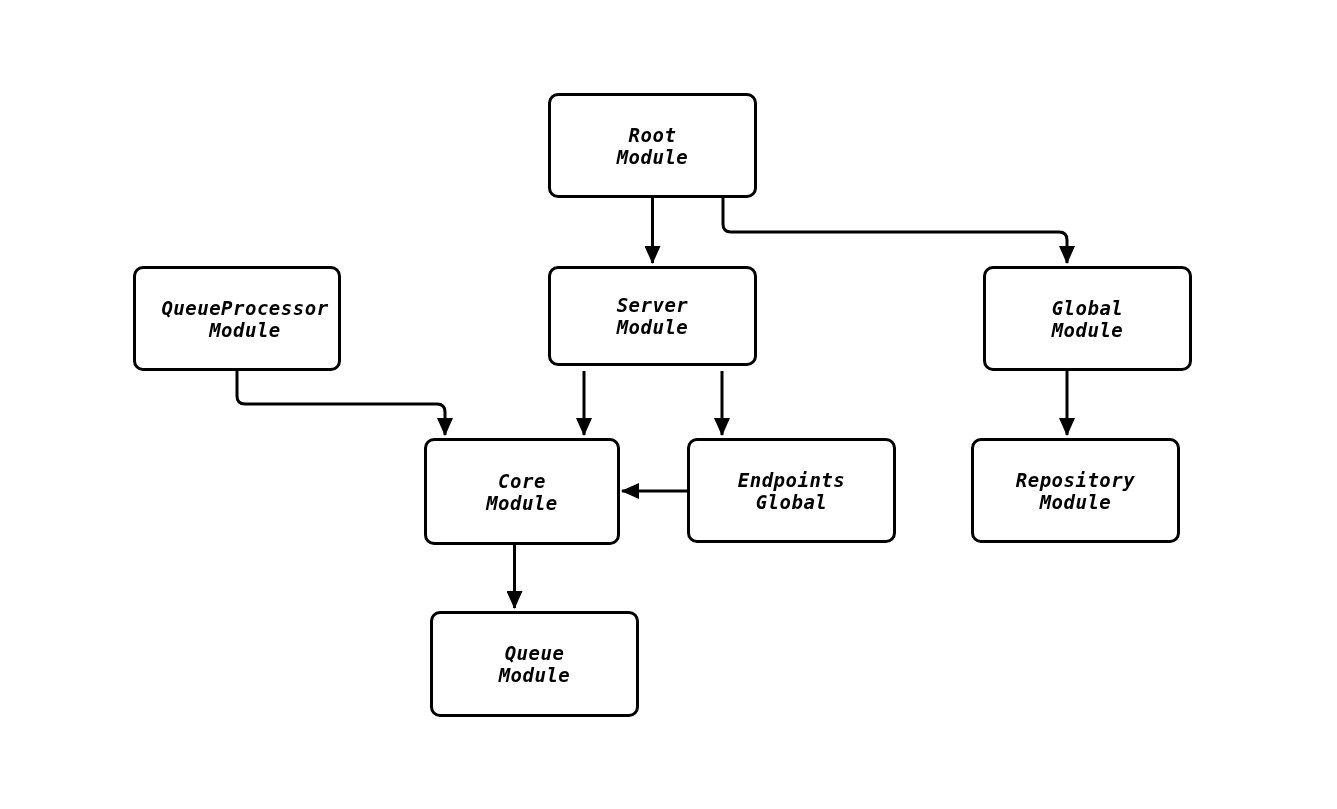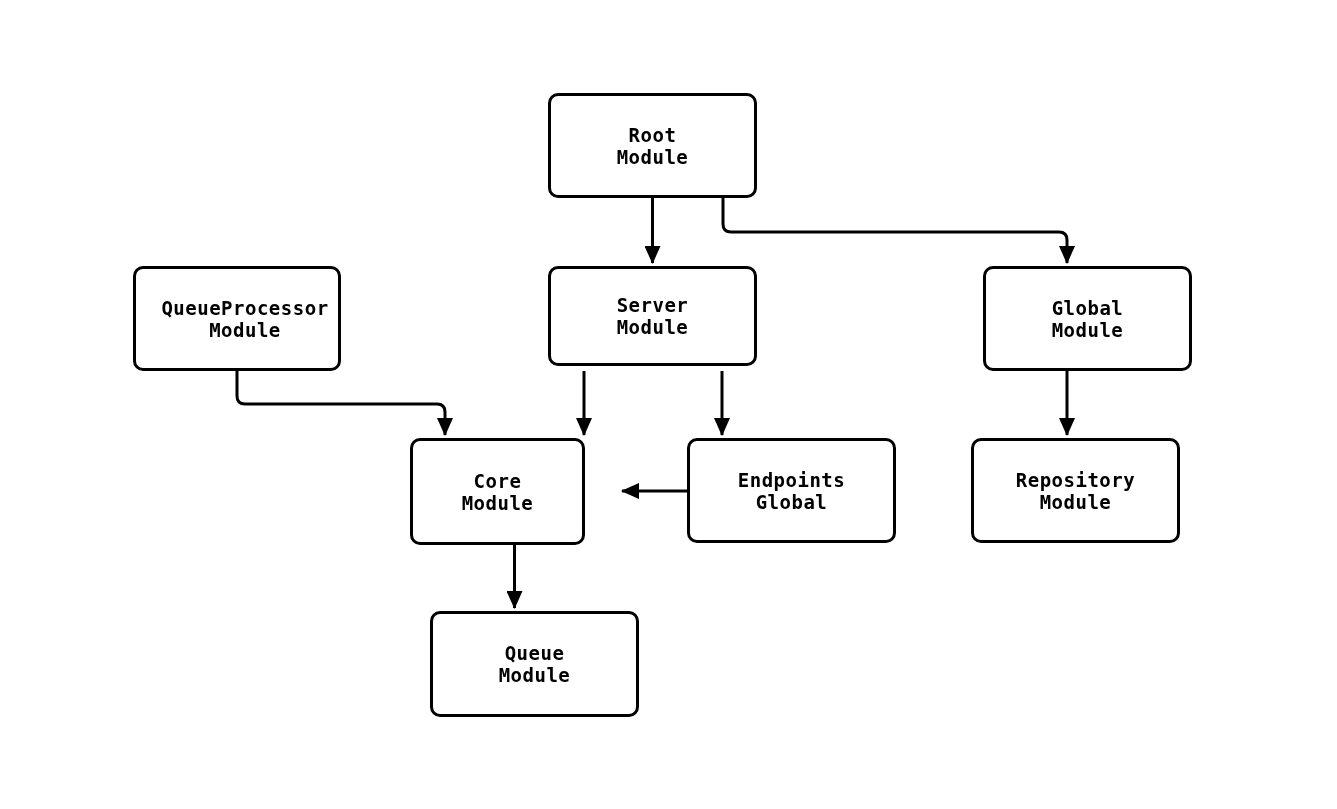--- a/index.html
+++ b/index.html
@@ -24,36 +24,37 @@
   }
   .node {
     position: absolute;
     box-sizing: border-box;
     background: #ffffff;
     border: 3px solid #000000;
     border-radius: 10px;
     display: flex;
     align-items: center;
     justify-content: center;
+    font-style: italic;
   }
   .node-label {
     font-size: 19px;
     line-height: 22px;
     font-weight: bold;
     color: #000000;
     text-align: center;
     white-space: pre-line;
     letter-spacing: 0.5px;
   }
   
   .pos-root        { left: 548px; top:  93px; width: 209px; height: 105px; }
   .pos-queueproc   { left: 133px; top: 266px; width: 208px; height: 105px; padding-left: 16px; }
   .pos-server      { left: 548px; top: 266px; width: 209px; height: 100px; }
   .pos-global      { left: 963px; top: 266px; width: 209px; height: 105px; margin-left: 20px; }
-  .pos-core        { left: 410px; top: 438px; width: 175px; height: 107px; align-items: center; }
+  .pos-core        { left: 424px; top: 438px; width: 196px; height: 107px; align-items: center; }
   .pos-endpoints   { left: 687px; top: 438px; width: 209px; height: 105px; }
   .pos-repository  { left: 963px; top: 438px; width: 209px; height: 105px; margin-left: 8px; }
   .pos-queue       { left: 410px; top: 611px; width: 209px; height: 106px; margin-left: 20px; }
 </style>
 </head>
 <body>
 
 <div class="canvas">
 
   <svg class="edges-layer" width="1337" height="809" viewBox="0 0 1337 809" xmlns="http://www.w3.org/2000/svg">

